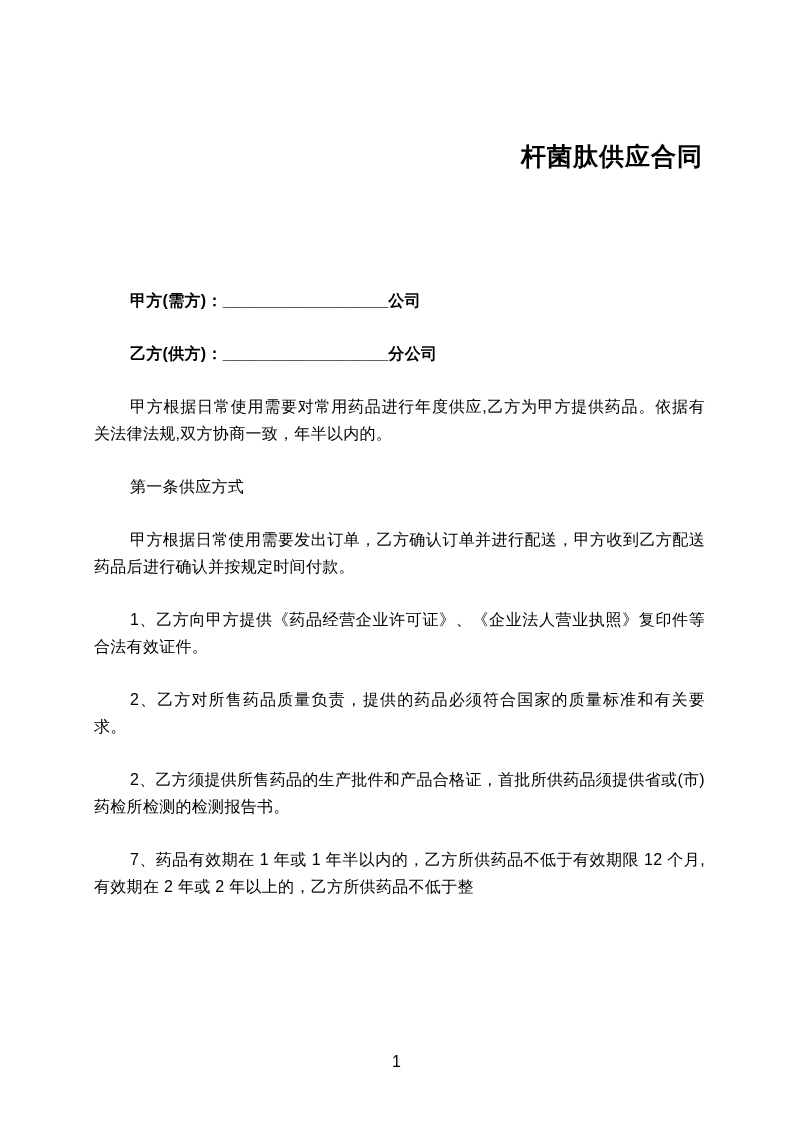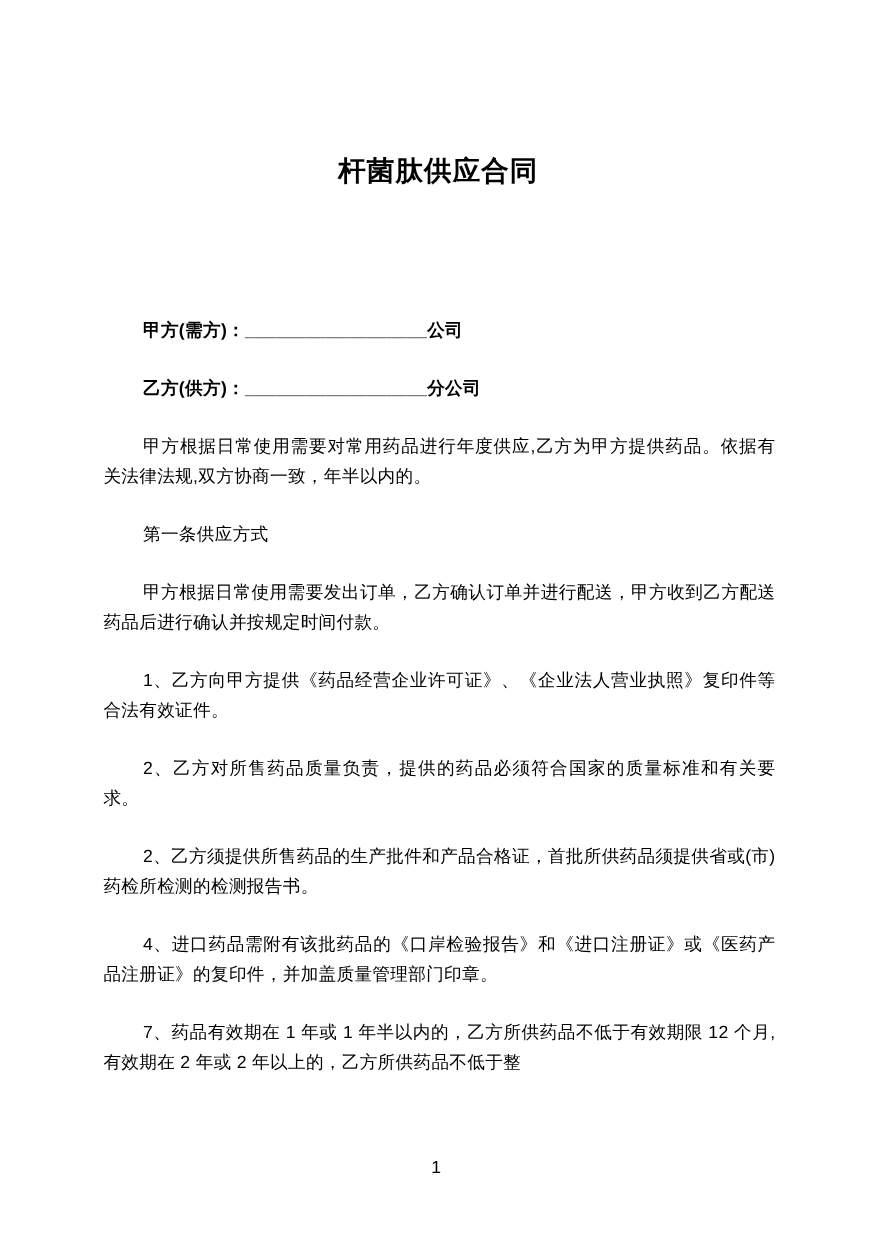--- a/index.html
+++ b/index.html
@@ -9,21 +9,21 @@
     position: relative;
     width: 793px;
     height: 1122px;
     background: #ffffff;
     color: #000000;
     overflow: hidden;
     margin: 0 auto;
   }
   .title {
     margin: 140px 90px 0 94px;
-    text-align: center;
+    text-align: right;
     font-size: 25px;
     line-height: 33px;
     font-weight: bold;
     letter-spacing: 1px;
   }
   .body-text p {
     margin: 26px 88px 0 94px;
     font-size: 16px;
     line-height: 27px;
     letter-spacing: 0.3px;
@@ -68,21 +68,20 @@
 
     <p>甲方根据日常使用需要发出订单，乙方确认订单并进行配送，甲方收到乙方配送药品后进行确认并按规定时间付款。</p>
 
 
     <p>1、乙方向甲方提供《药品经营企业许可证》、《企业法人营业执照》复印件等合法有效证件。</p>
 
     <p>2、乙方对所售药品质量负责，提供的药品必须符合国家的质量标准和有关要求。</p>
 
     <p>2、乙方须提供所售药品的生产批件和产品合格证，首批所供药品须提供省或(市)药检所检测的检测报告书。</p>
 
-    <p>4、进口药品需附有该批药品的《口岸检验报告》和《进口注册证》或《医药产品注册证》的复印件，并加盖质量管理部门印章。</p>
 
     <p>7、药品有效期在 1 年或 1 年半以内的，乙方所供药品不低于有效期限 12 个月,有效期在 2 年或 2 年以上的，乙方所供药品不低于整</p>
 
   </div>
 
   <div class="page-footer">1</div>
 
 </div>
 
 </body></html>

